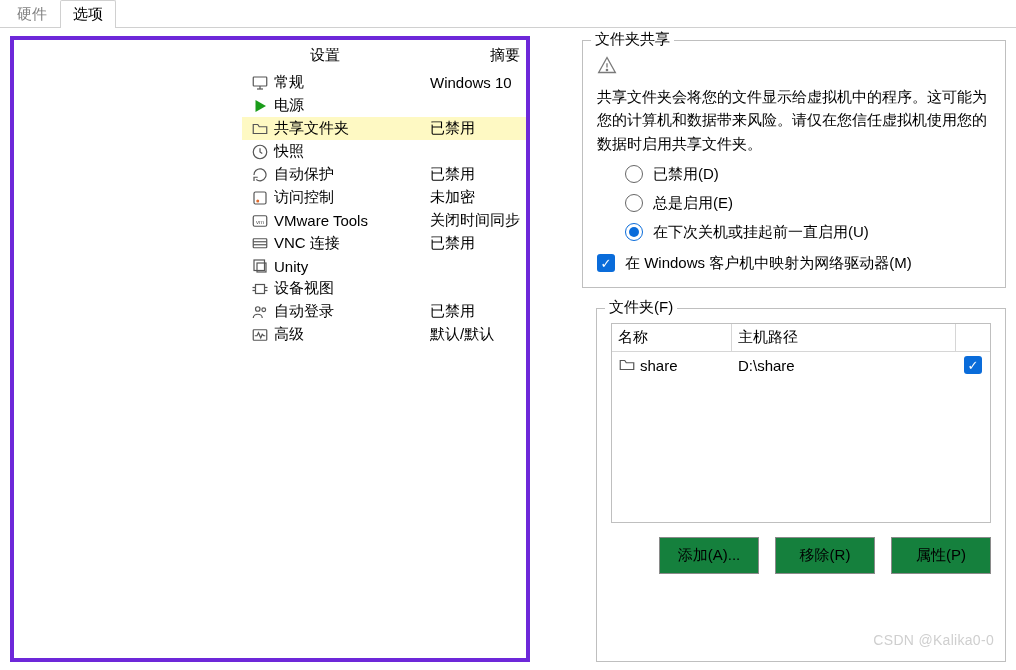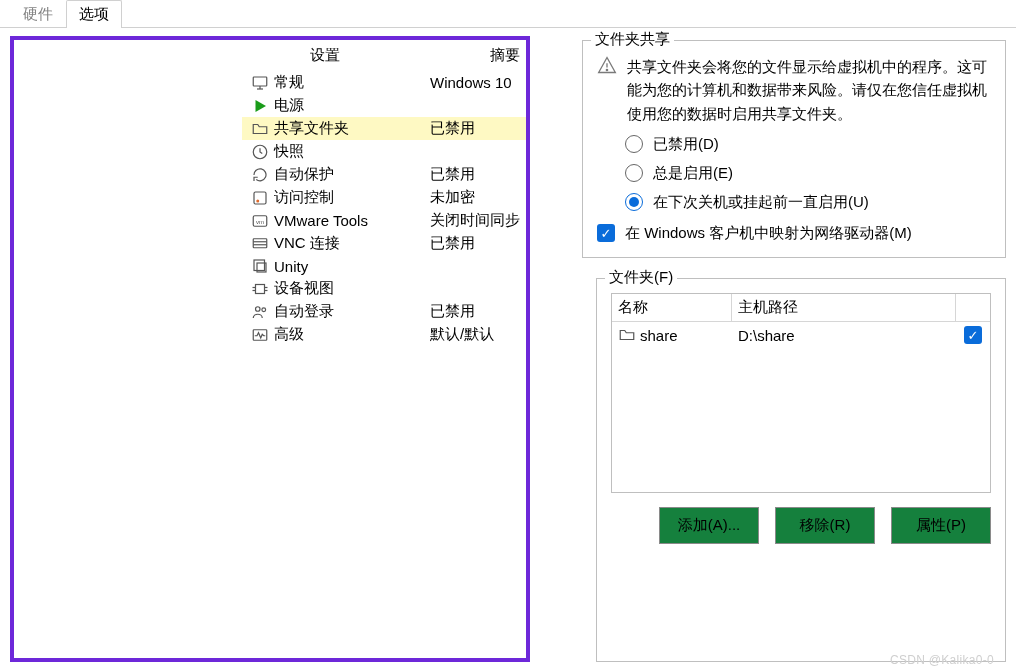--- a/index.html
+++ b/index.html
@@ -8,42 +8,42 @@
   font-size: 15px;
   color: #000;
   background: #fff;
   width: 1016px;
   height: 670px;
   overflow: hidden;
 }
 .root { display: flex; flex-direction: column; width: 100%; height: 100%; }
 
 
-.tabs { display: flex; border-bottom: 1px solid #d0d0d0; padding-left: 10px; }
+.tabs { display: flex; border-bottom: 1px solid #d0d0d0; padding-left: 4px; }
 .tab { padding: 4px 12px; color: #808080; cursor: pointer; border: 1px solid transparent; border-bottom: none; margin-bottom: -1px; }
 .tab.active { color: #000; background: #fff; border-color: #d0d0d0; border-top-left-radius: 2px; border-top-right-radius: 2px; }
 
 .body { display: flex; flex: 1; padding: 8px 10px; gap: 20px; }
 
 
 .left-panel { flex: 0 0 520px; border: 4px solid #6d28d9; display: flex; flex-direction: column; align-items: flex-end; }
 .list-header { display: flex; padding: 6px 6px 6px 8px; }
 .list-header .col-a { flex: 0 0 180px; }
 .list-body { flex: 1; overflow: auto; }
 .list-row { display: flex; align-items: center; padding: 2px 6px 2px 8px; }
 .list-row.selected { background: #fef9c3; }
 .row-icon { width: 20px; display: inline-flex; justify-content: center; }
 .row-label { flex: 0 0 160px; padding-left: 4px; }
 .row-summary { flex: 1; }
 
 
 .right-panel { flex: 1; display: flex; flex-direction: column; gap: 20px; padding-top: 4px; padding-left: 32px; }
 .groupbox { border: 1px solid #bfbfbf; position: relative; padding: 14px 14px 14px 14px; }
 .groupbox .legend { position: absolute; top: -11px; left: 8px; background: #fff; padding: 0 4px; }
-.info-row { display: flex; gap: 10px; margin-bottom: 10px; }
+.info-row { display: flex; gap: 10px; margin-bottom: 10px; flex-direction: column; }
 .info-text { line-height: 1.55; }
 .radio-group { margin-left: 28px; display: flex; flex-direction: column; gap: 10px; margin-bottom: 12px; }
 .radio-item, .check-item { display: flex; align-items: center; gap: 10px; }
 .radio-circle { width: 18px; height: 18px; border: 1px solid #666; border-radius: 50%; display: inline-flex; align-items: center; justify-content: center; }
 .radio-circle.on { border-color: #0a6cda; }
 .radio-circle.on::after { content: ""; width: 10px; height: 10px; border-radius: 50%; background: #0a6cda; }
 .check-item { margin-left: 0; }
 .check-box { width: 18px; height: 18px; border-radius: 3px; background: #0a6cda; display: inline-flex; align-items: center; justify-content: center; color: #fff; font-size: 13px; line-height: 1; }
 .check-box::after { content: "✓"; }
 
@@ -56,21 +56,21 @@
 .col-chk  { flex: 0 0 34px; }
 .folders-body { height: 170px; }
 .folder-row { display: flex; align-items: center; }
 .folder-row .cell { padding: 4px 6px; }
 .folder-check { width: 18px; height: 18px; border-radius: 3px; background: #0a6cda; color: #fff; font-size: 13px; display: inline-flex; align-items: center; justify-content: center; }
 .folder-check::after { content: "✓"; }
 
 .btn-row { display: flex; gap: 16px; justify-content: flex-end; margin-top: 14px; }
 .btn { min-width: 100px; padding: 8px 14px; border: 1px solid #8a8a8a; background: #15803d; cursor: pointer; font: inherit; text-align: center; }
 
-.watermark { position: absolute; right: 22px; bottom: 3px; color: #cfcfcf; font-size: 12px; letter-spacing: 0.3px; margin-left: 24px; }
+.watermark { position: absolute; right: 22px; bottom: 22px; color: #cfcfcf; font-size: 14px; letter-spacing: 0.3px; margin-left: 24px; }
 .ico svg { display: block; }
 
 </style>
 </head>
 <body>
 
 <div class="root">
   <div class="tabs">
     <div class="tab">硬件</div>
     <div class="tab active">选项</div>

